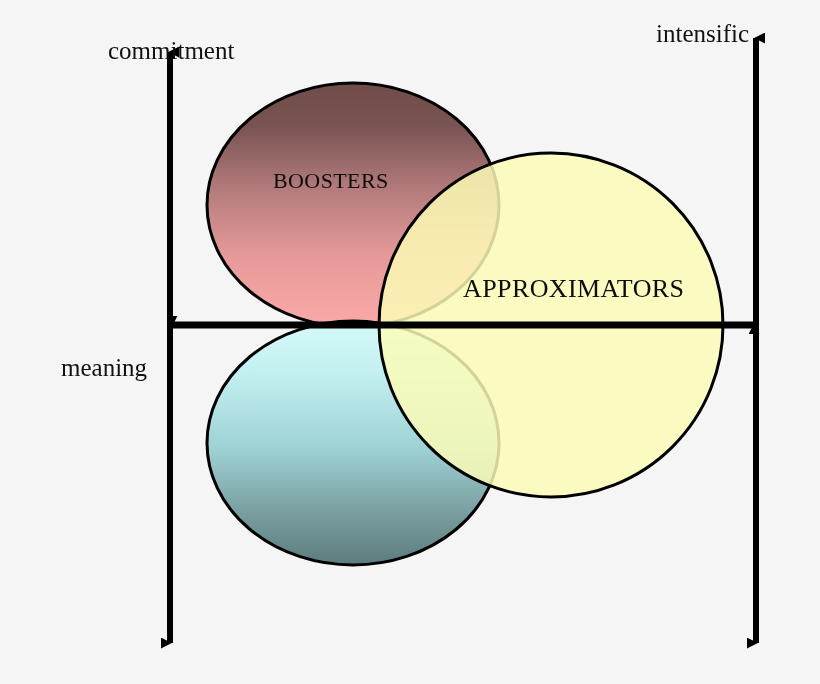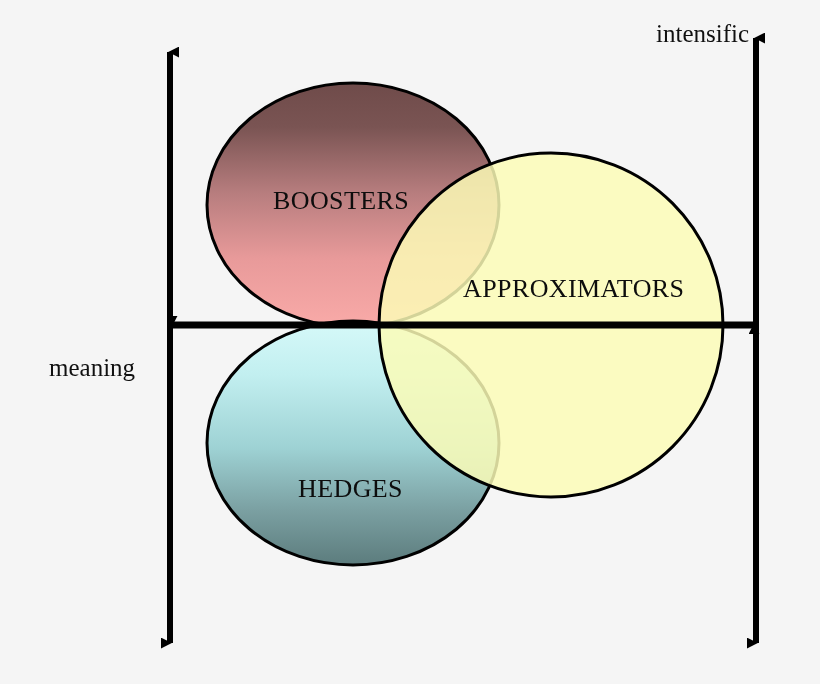--- a/index.html
+++ b/index.html
@@ -41,33 +41,33 @@
     font-size: 25px;
   }
   #label-epistemic {
     left: 41px;
     top: 300px;
     font-size: 25px;
     text-align: left;
   }
   #label-epistemic .line2 {
     display: block;
-    margin-left: 8px;
+    margin-left: 20px;
   }
   .set-label {
     position: absolute;
     color: #0d0d0d;
     font-family: "Liberation Serif", "DejaVu Serif", serif;
     white-space: pre;
     letter-spacing: 0.4px;
   }
   #label-boosters {
     left: 273px;
-    top: 186px;
-    font-size: 26px;
+    top: 168px;
+    font-size: 22px;
     text-align: right;
   }
   #label-approximators {
     left: 463px;
     top: 274px;
     font-size: 26px;
   }
   #label-hedges {
     left: 298px;
     top: 474px;
@@ -106,26 +106,26 @@
 
     <circle cx="551" cy="325" r="172" fill="#fbfbb6" fill-opacity="0.84" stroke="#000000" stroke-width="3"></circle>
 
     <line x1="170" y1="52" x2="170" y2="643" stroke="#000000" stroke-width="6" marker-start="url(#arrow-up)" marker-end="url(#arrow-up)"></line>
 
     <line x1="756" y1="38" x2="756" y2="643" stroke="#000000" stroke-width="6" marker-start="url(#arrow-up)" marker-end="url(#arrow-up)"></line>
 
     <line x1="172" y1="325" x2="754" y2="325" stroke="#000000" stroke-width="7" marker-start="url(#arrow-up)" marker-end="url(#arrow-up)"></line>
   </svg>
 
+  <div class="axis-label" id="label-commitment">commitment</div>
 
   <div class="axis-label" id="label-intensification">intensific</div>
 
   <div class="axis-label" id="label-epistemic">
     <span class="line2">meaning</span>
   </div>
 
   <div class="set-label" id="label-boosters">BOOSTERS</div>
 
   <div class="set-label" id="label-approximators">APPROXIMATORS</div>
 
-  <div class="set-label" id="label-hedges">HEDGES</div>
 
 </div>
 
 </body></html>

